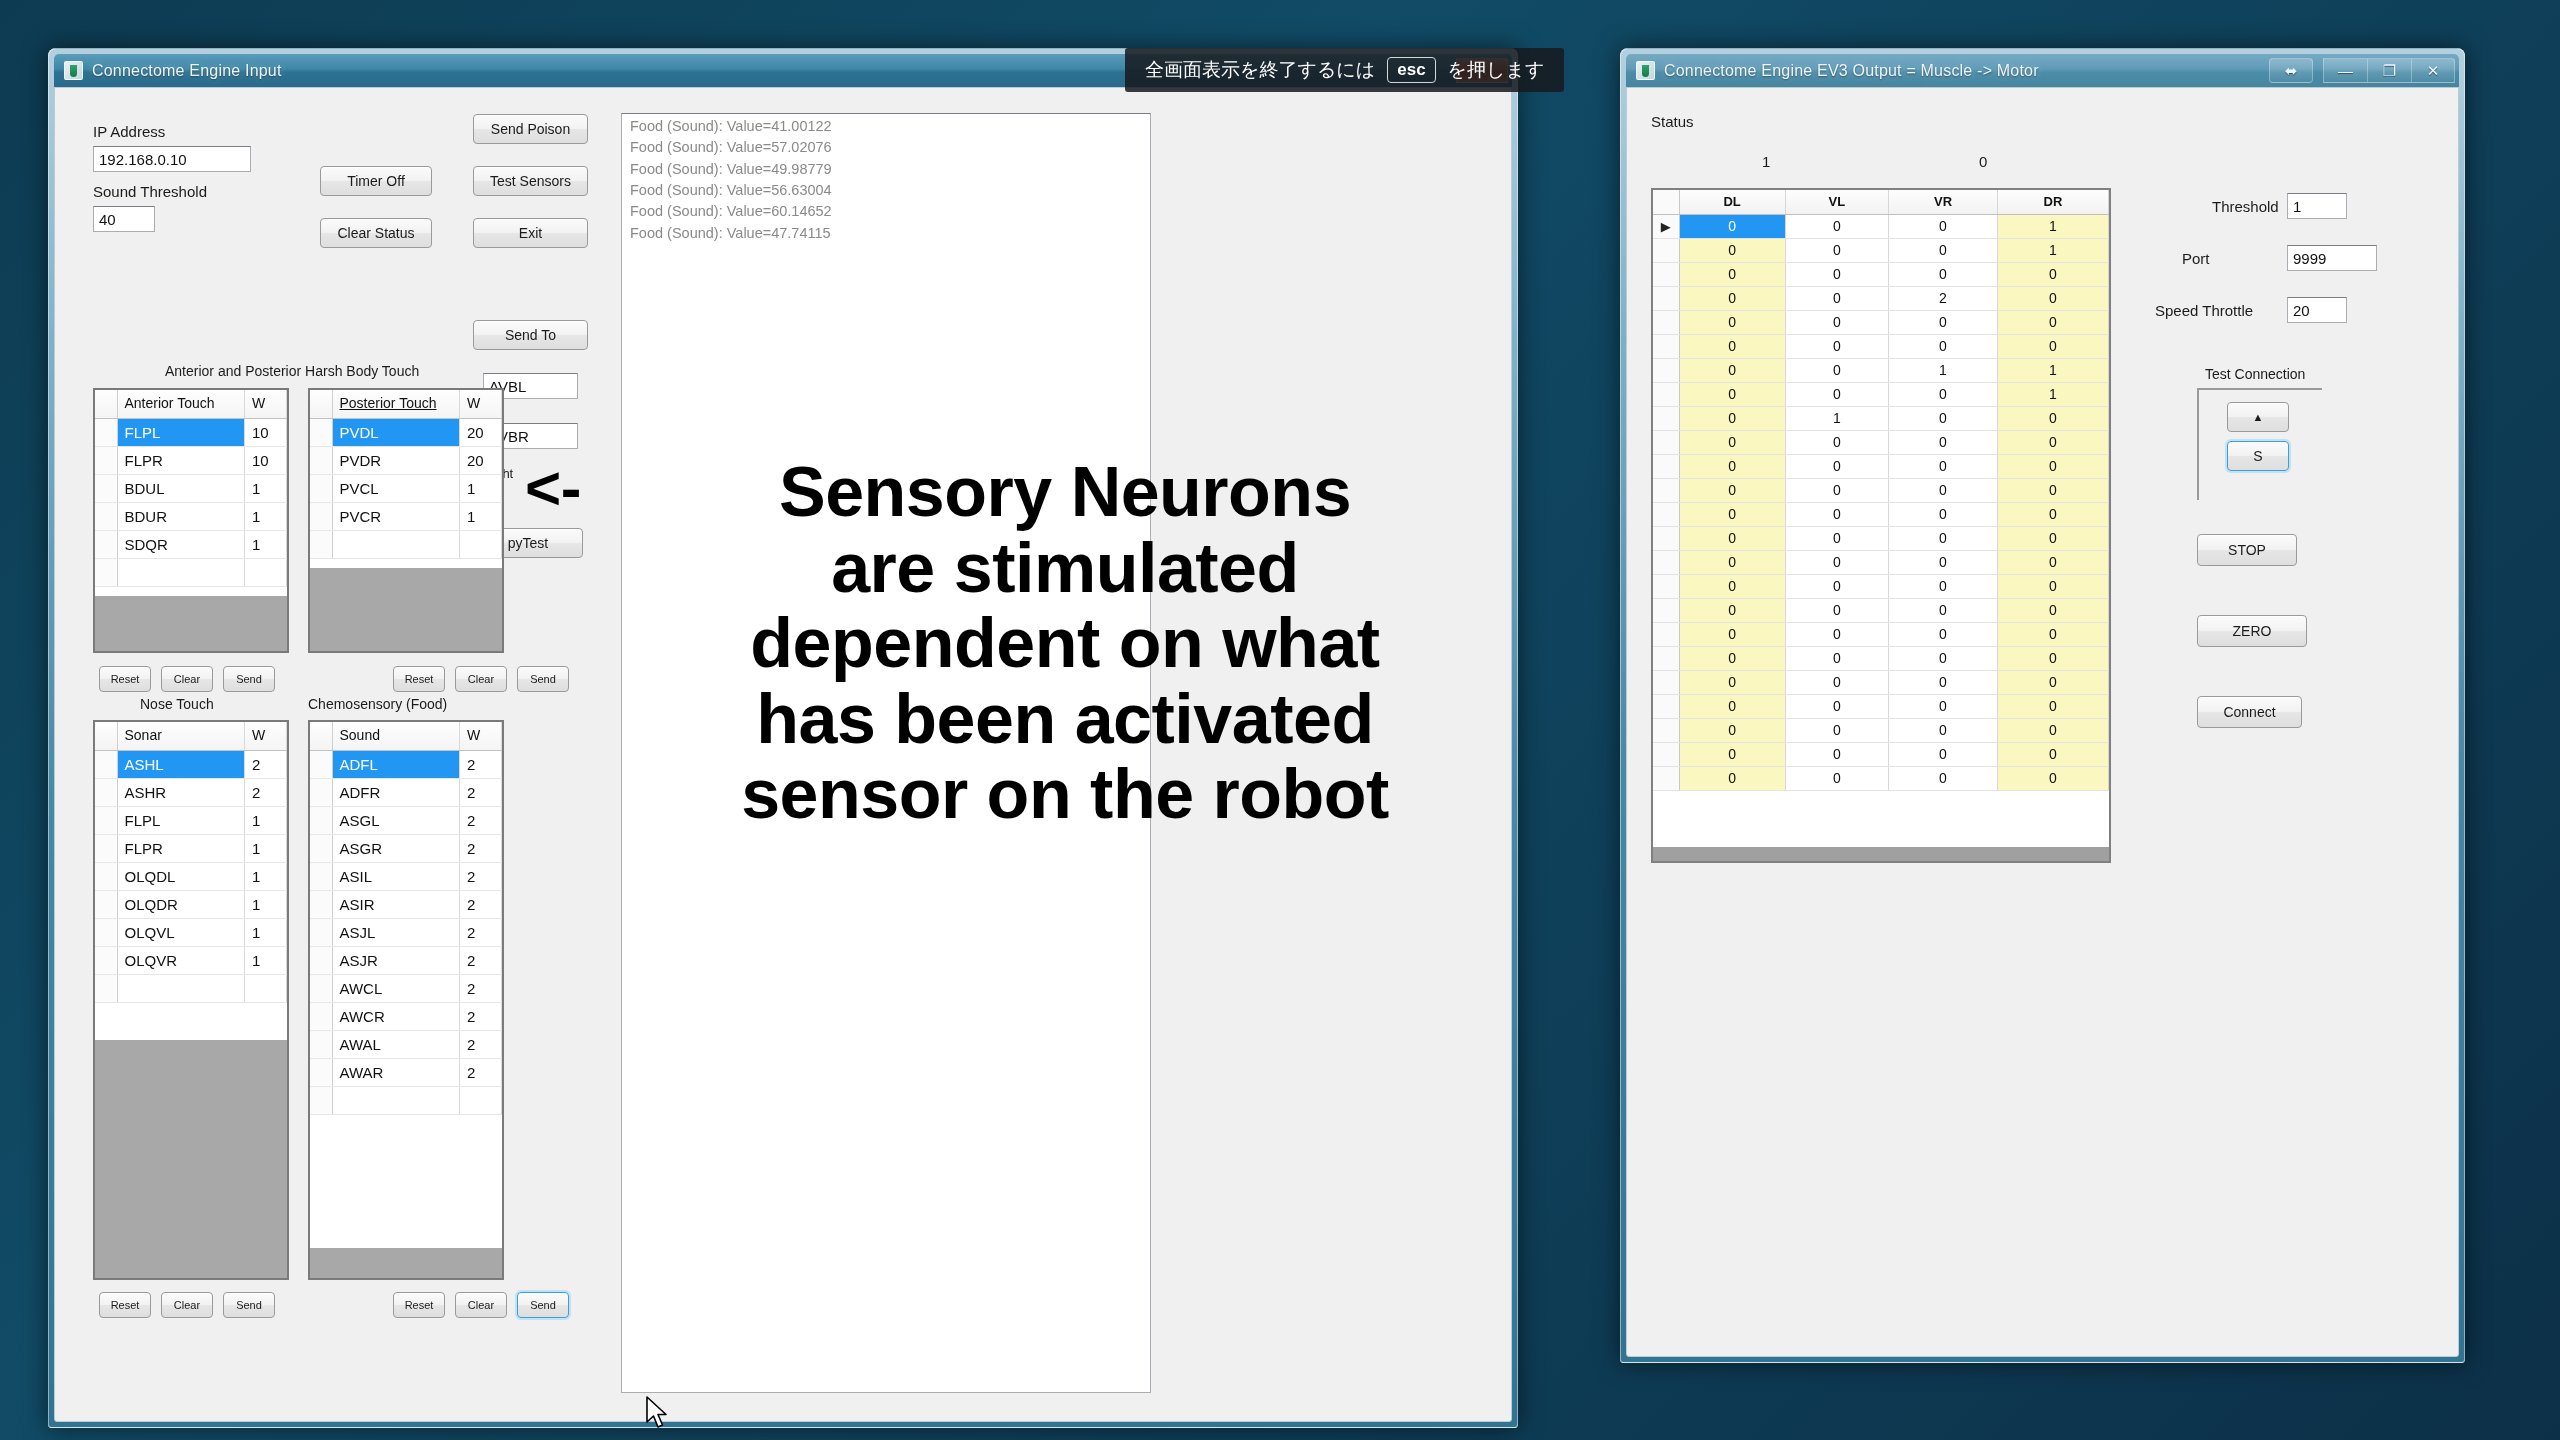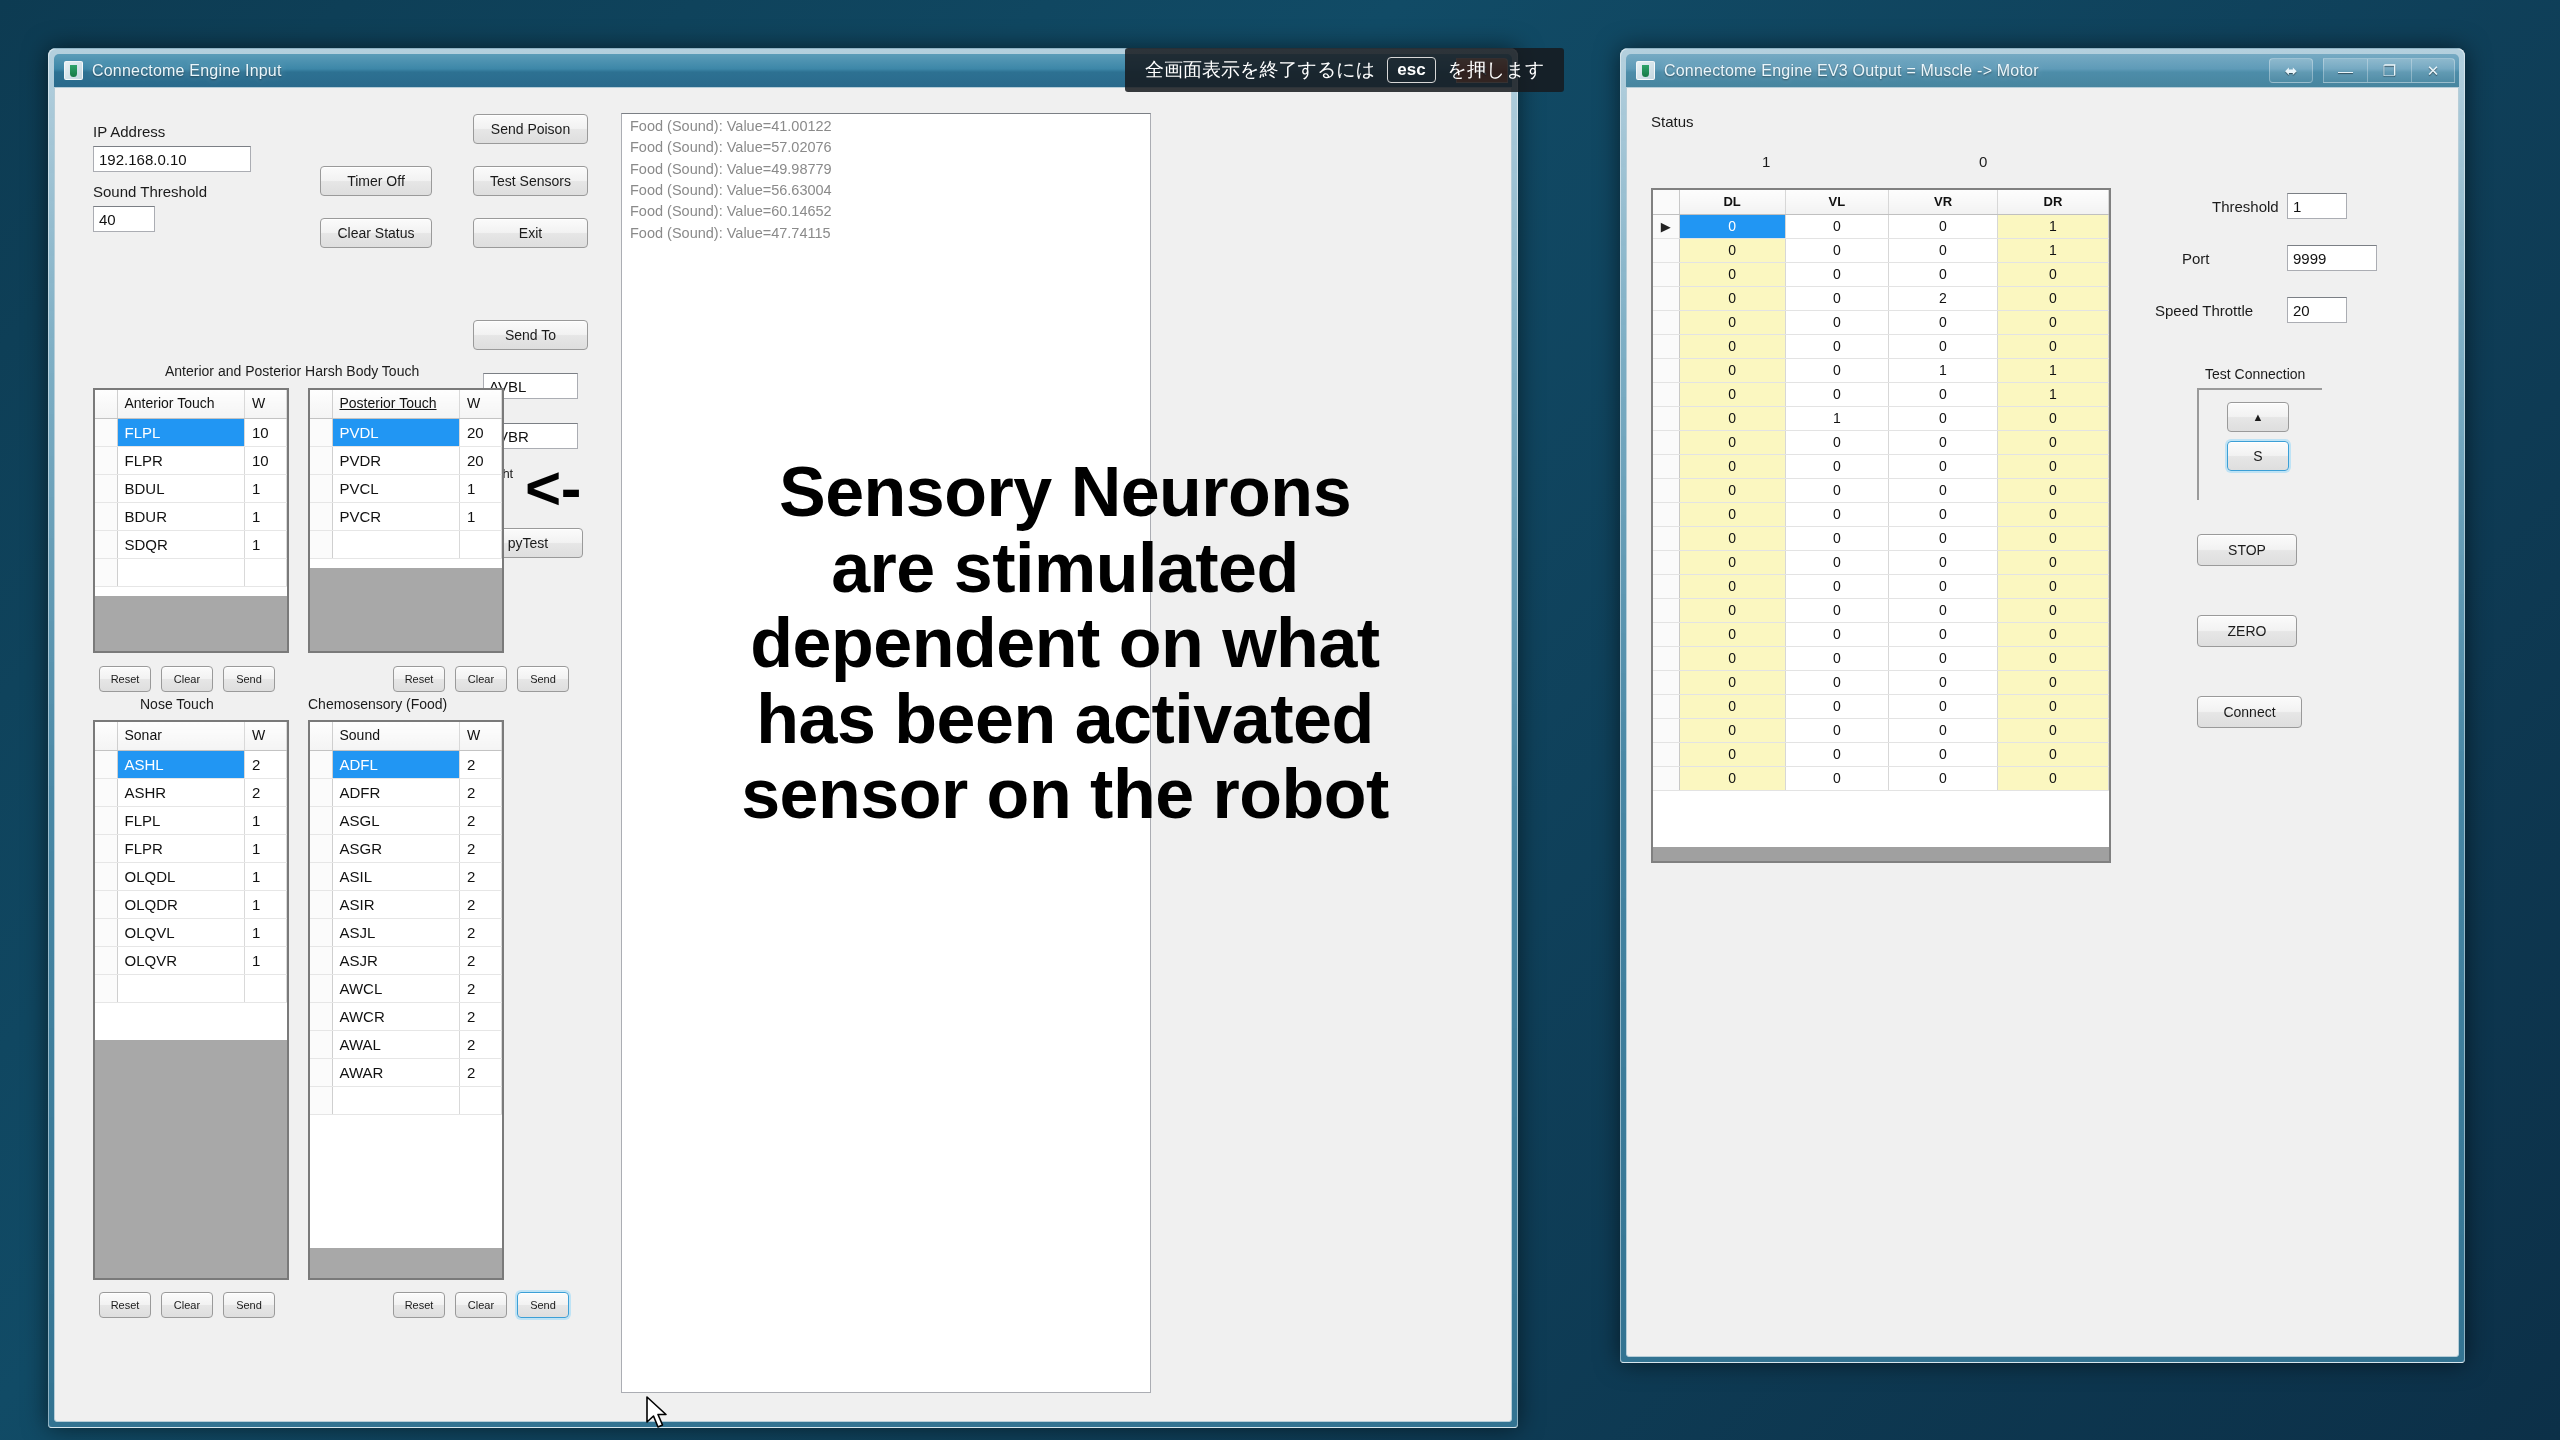--- a/index.html
+++ b/index.html
@@ -715,21 +715,21 @@
 
       <span class="lbl" style="left:528px; top:214px;">Speed Throttle</span>
       <div class="txtbox" style="left:660px; top:209px; width:60px; height:26px;">20</div>
 
       <span class="grouplabel" style="left:578px; top:278px;">Test Connection</span>
       <div class="group-frame" style="left:570px; top:300px; width:125px; height:112px; border-right:none; border-bottom:none;"></div>
       <div class="btn" style="left:600px; top:314px; width:62px; height:30px; font-size:11px;">▲</div>
       <div class="btn focused" style="left:600px; top:353px; width:62px; height:30px;">S</div>
 
       <div class="btn" style="left:570px; top:446px; width:100px; height:32px;">STOP</div>
-      <div class="btn" style="left:570px; top:527px; width:100px; height:32px;">ZERO</div>
+      <div class="btn" style="left:570px; top:527px; width:110px; height:32px;">ZERO</div>
       <div class="btn" style="left:570px; top:608px; width:105px; height:32px;">Connect</div>
     </div>
   </div>
 
   <div id="esc-banner" style="left:1125px; top:48px; height:44px;">
     <span>全画面表示を終了するには</span>
     <span class="key">esc</span>
     <span>を押します</span>
   </div>
 

